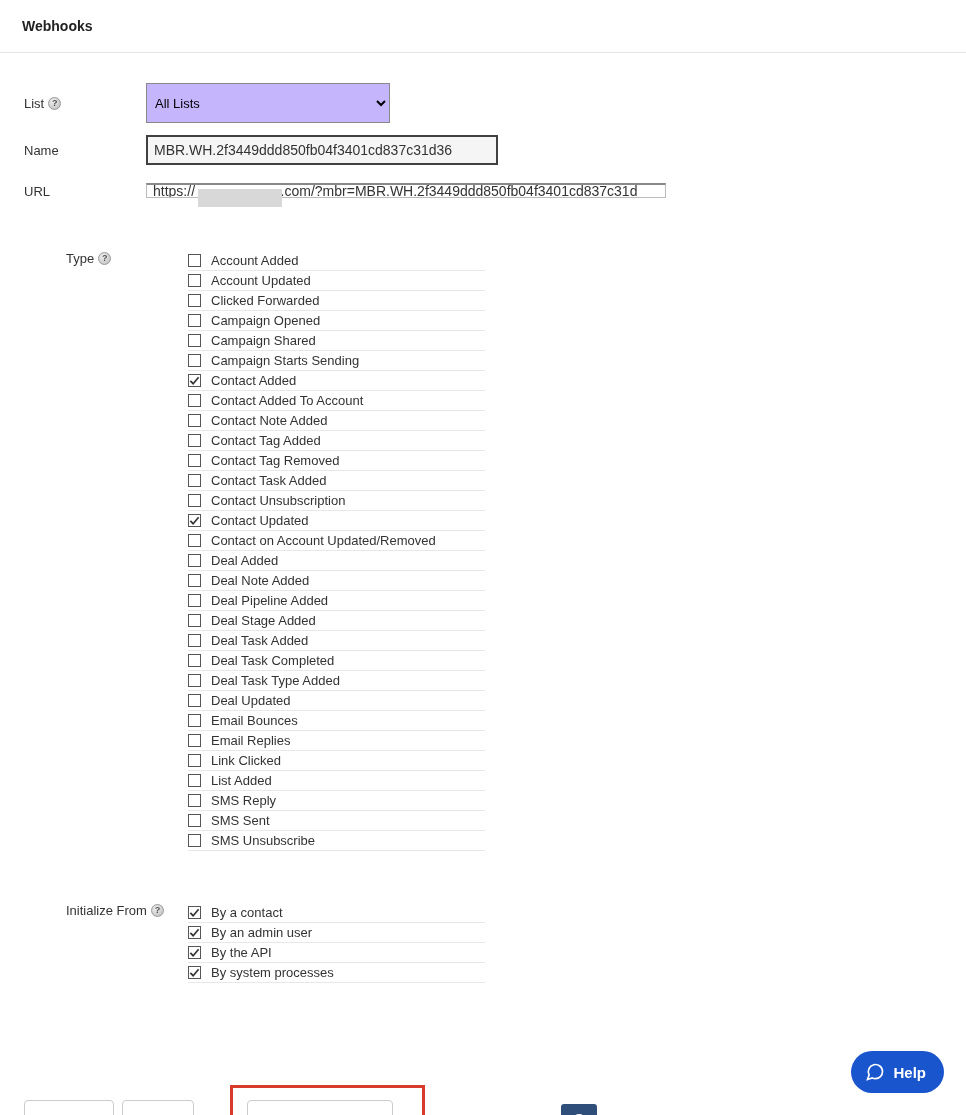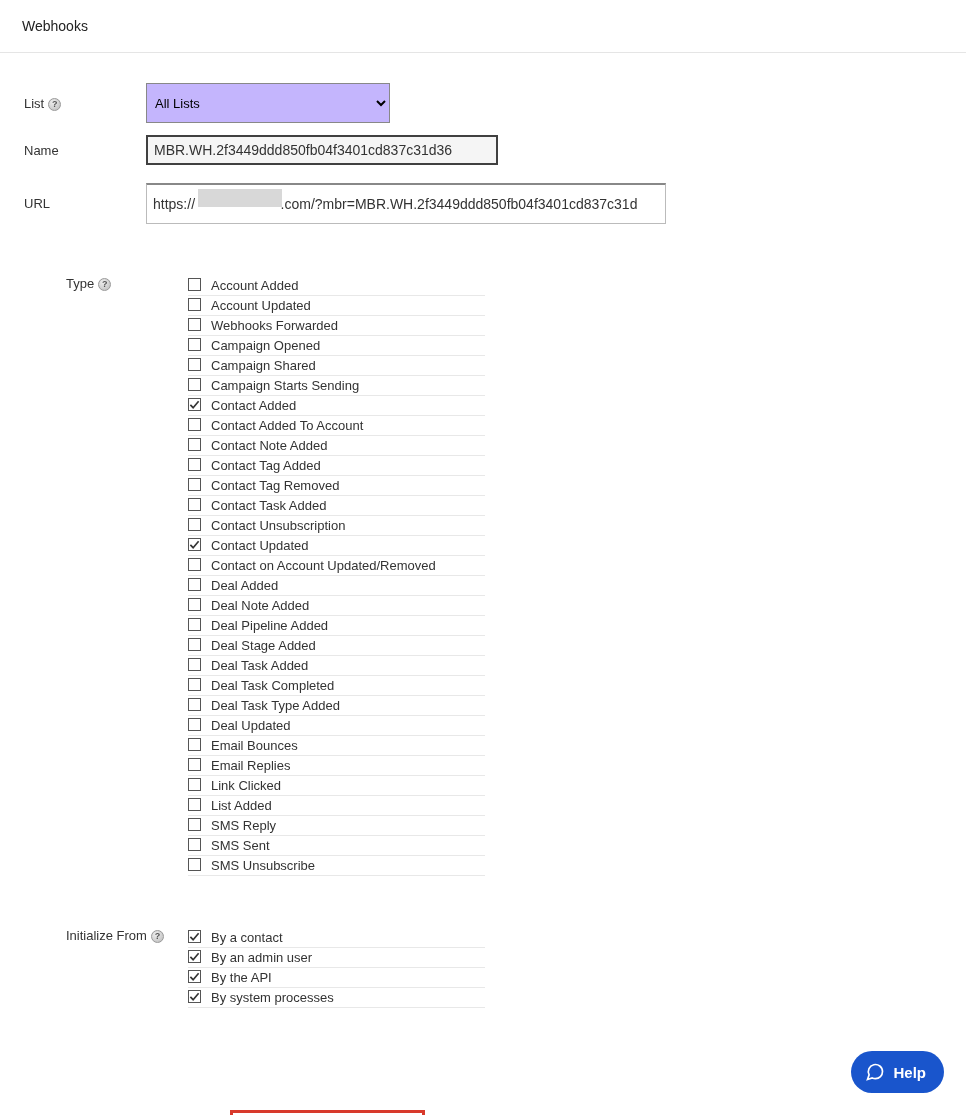--- a/index.html
+++ b/index.html
@@ -9,21 +9,21 @@
     font-size: 13px;
     color: #333;
     background: #fff;
     width: 966px;
   }
   .header {
     padding: 18px 22px 18px 22px;
     border-bottom: 1px solid #e5e5e5;
   }
   .header-title {
-    font-weight: 400;
+    font-weight: 700;
     font-size: 14px;
     color: #222;
   }
   .form-area {
     padding: 30px 22px 20px 24px;
   }
   .row {
     display: flex;
     align-items: center;
     margin-bottom: 12px;
@@ -33,21 +33,21 @@
     align-items: flex-start;
     margin-bottom: 12px;
     margin-left: 42px;
   }
   .label-col {
     width: 122px;
     flex-shrink: 0;
     font-size: 13px;
     color: #333;
     display: flex;
-    align-items: flex-end;
+    align-items: center;
     gap: 4px;
   }
   .help-icon {
     display: inline-flex;
     width: 13px;
     height: 13px;
     border-radius: 50%;
     background: radial-gradient(circle at 35% 30%, #eee, #bbb);
     border: 1px solid #999;
     align-items: center;
@@ -69,21 +69,21 @@
     width: 352px;
     height: 30px;
     border: 2px solid #404040;
     background: #f5f5f5;
     padding: 2px 6px;
     font-size: 14px;
     color: #333;
   }
   input.url-input {
     width: 520px;
-    height: 41px;
+    height: 15px;
     border: 1px solid #bbb;
     border-top: 2px solid #888;
     background: #fff;
     padding: 2px 6px;
     font-size: 14px;
     color: #333;
   }
   .url-mask {
     position: relative;
     display: inline-block;
@@ -95,21 +95,21 @@
     top: 6px;
     width: 84px;
     height: 18px;
     background: #d8d8d8;
   }
   .check-list {
     width: 297px;
   }
   .check-row {
     display: flex;
-    align-items: flex-start;
+    align-items: center;
     border-bottom: 1px solid #e8e8e8;
     padding: 2px 0;
     min-height: 20px;
   }
   .check-row:first-child {
     border-top: none;
   }
   .check-box {
     width: 13px;
     height: 13px;
@@ -253,21 +253,21 @@
         <div class="check-row">
           <span class="check-box"></span>
           <span class="check-label">Account Added</span>
         </div>
         <div class="check-row">
           <span class="check-box"></span>
           <span class="check-label">Account Updated</span>
         </div>
         <div class="check-row">
           <span class="check-box"></span>
-          <span class="check-label">Webhooks Forwarded</span>
+          <span class="check-label">Clicked Forwarded</span>
         </div>
         <div class="check-row">
           <span class="check-box"></span>
           <span class="check-label">Campaign Opened</span>
         </div>
         <div class="check-row">
           <span class="check-box"></span>
           <span class="check-label">Campaign Shared</span>
         </div>
         <div class="check-row">

